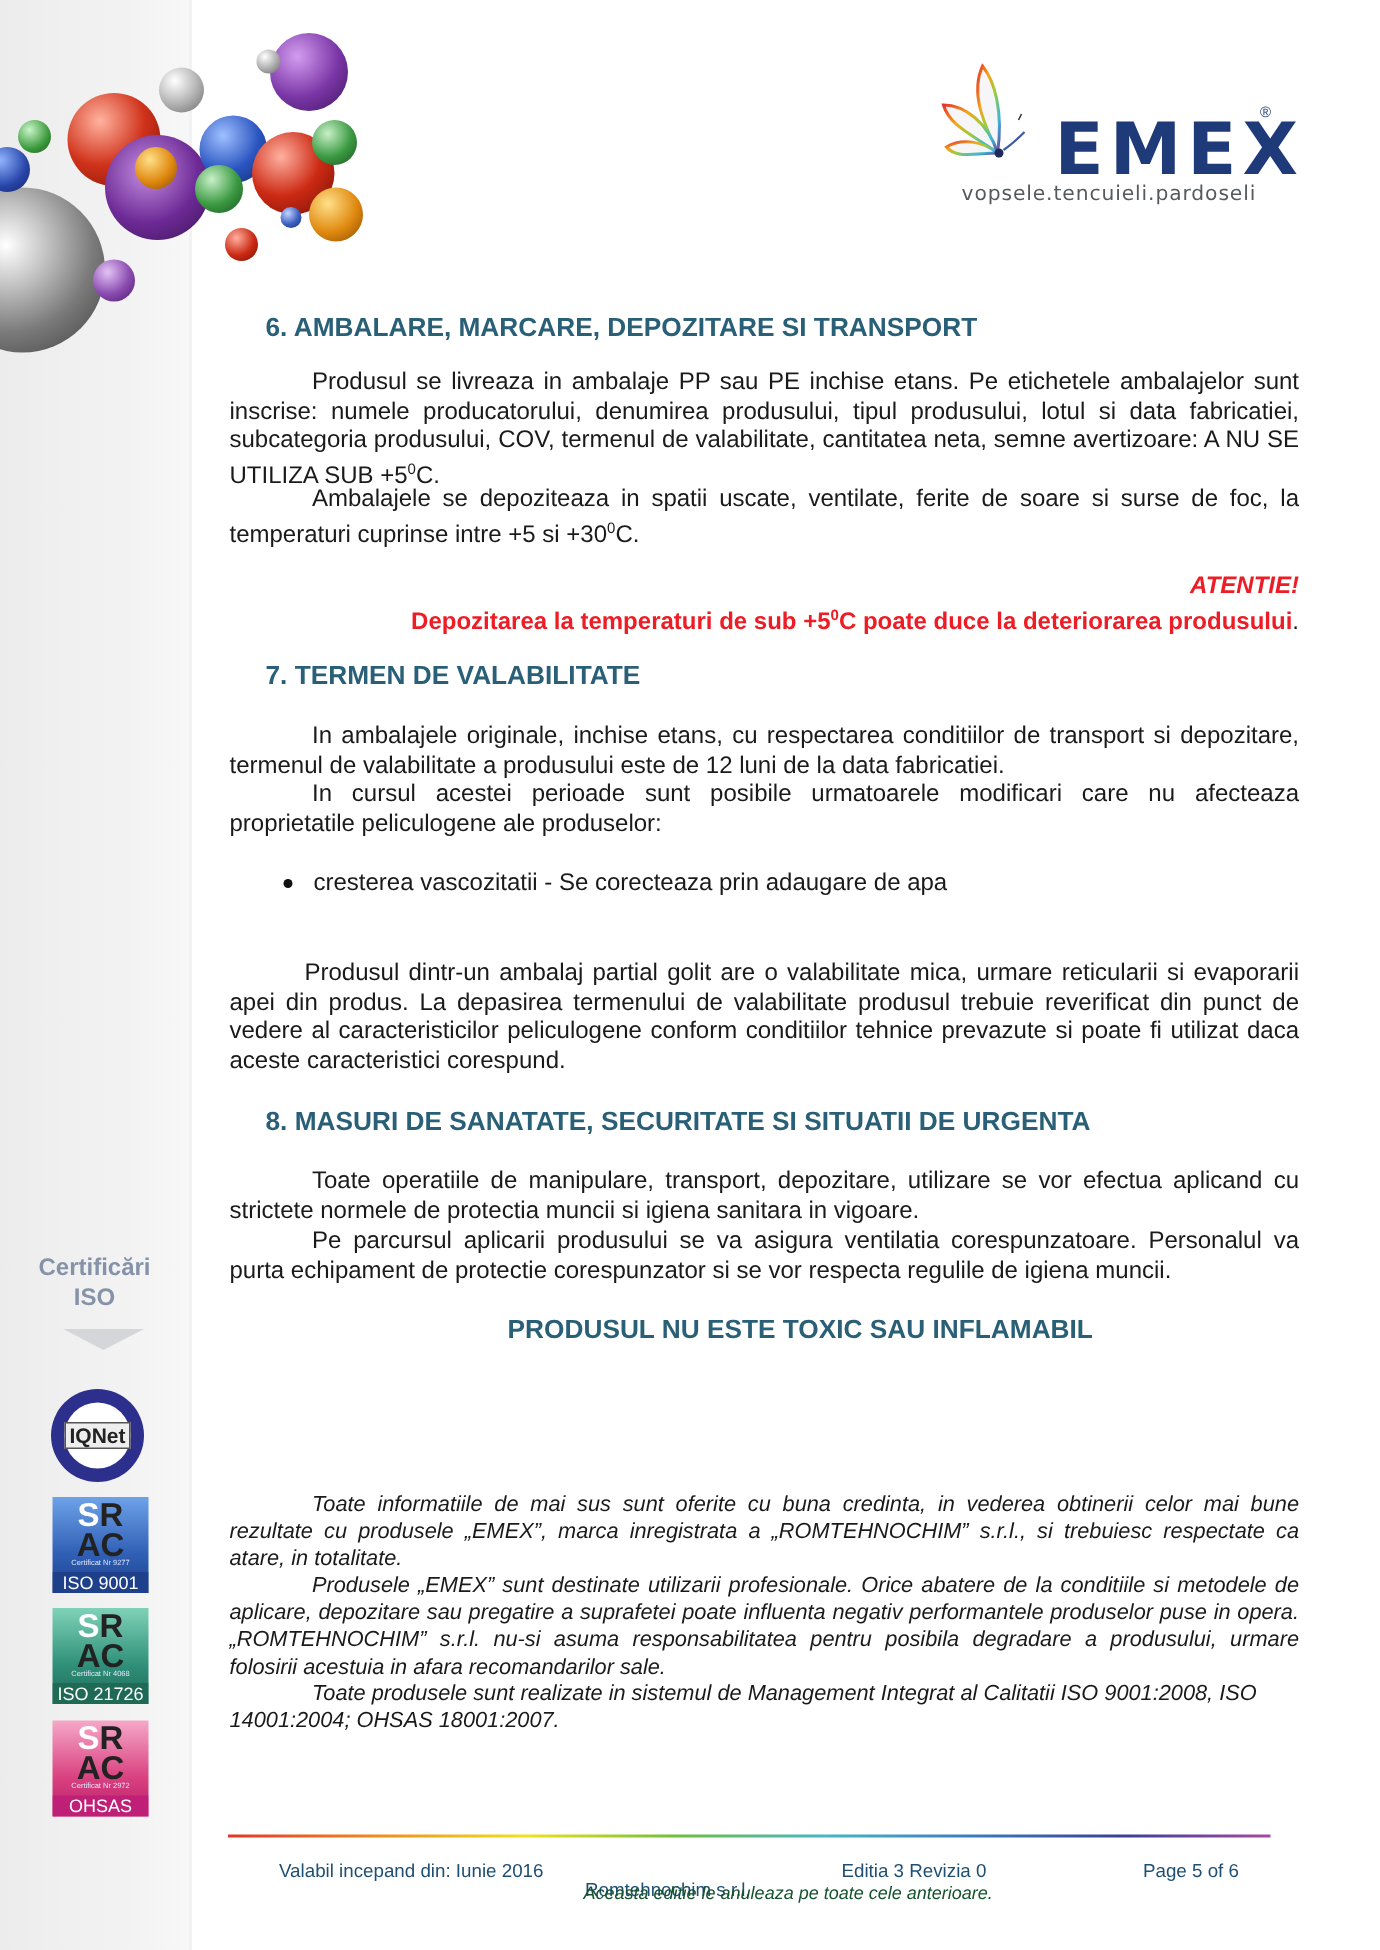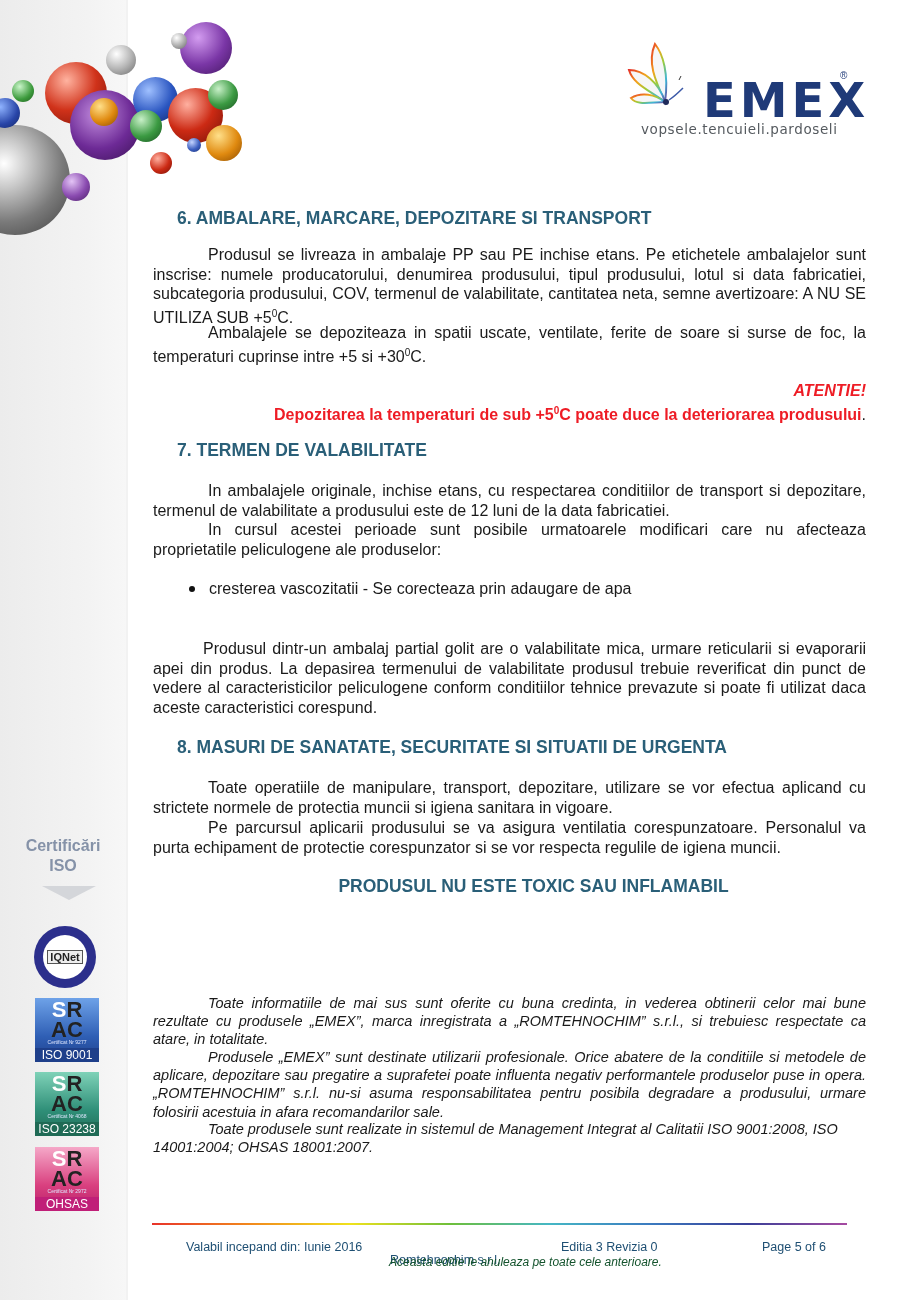--- a/index.html
+++ b/index.html
@@ -41,21 +41,21 @@
   }
   .iqnet {
     position: absolute; left: 34px; top: 926px; width: 62px; height: 62px; border-radius: 50%;
     background: #2c2f8c; display: flex; align-items: center; justify-content: center;
   }
   .iqnet-inner {
     width: 44px; height: 44px; border-radius: 50%; background: #ffffff;
     display: flex; align-items: center; justify-content: center;
   }
   .iqnet-box {
-    font-size: 11px; font-weight: bold; color: #222; border: 1px solid #555; padding: 0 2px; background: #eee;
+    font-size: 14px; font-weight: bold; color: #222; border: 1px solid #555; padding: 0 2px; background: #eee;
   }
   .srac {
     position: absolute; left: 35px; width: 64px; height: 64px; overflow: hidden;
   }
   .srac-letters {
     position: absolute; left: 0; top: 2px; width: 64px; text-align: center;
     font-weight: bold; font-size: 22px; line-height: 20px; color: #222;
   }
   .srac-letters .s { color: #ffffff; }
   .srac-cert { position: absolute; left: 0; top: 41px; width: 64px; text-align: center; font-size: 5px; color: #dfe7ff; }
@@ -150,21 +150,21 @@
 </div>
 
 <div class="srac" style="top:998px;background:linear-gradient(#6ea2e8,#2f5fb5 60%,#1e3f8a);">
   <div class="srac-letters"><span class="s">S</span><span>R</span><br><span>AC</span></div>
   <div class="srac-cert">Certificat Nr 9277</div>
   <div class="srac-std" style="background:#1e3f8a;">ISO 9001</div>
 </div>
 <div class="srac" style="top:1072px;background:linear-gradient(#7fd2b8,#2f8f78 60%,#1f6a55);">
   <div class="srac-letters"><span class="s">S</span><span>R</span><br><span>AC</span></div>
   <div class="srac-cert">Certificat Nr 4068</div>
-  <div class="srac-std" style="background:#1f6a55;">ISO 23238</div>
+  <div class="srac-std" style="background:#1f6a55;">ISO 21726</div>
 </div>
 <div class="srac" style="top:1147px;background:linear-gradient(#f5a8c8,#d9407f 60%,#b8206a);">
   <div class="srac-letters"><span class="s">S</span><span>R</span><br><span>AC</span></div>
   <div class="srac-cert">Certificat Nr 2972</div>
   <div class="srac-std" style="background:#c01f78;">OHSAS 18001</div>
 </div>
 
 <div class="content">
 
   <div class="h" style="top:209px;">6. AMBALARE, MARCARE, DEPOZITARE SI TRANSPORT</div>

